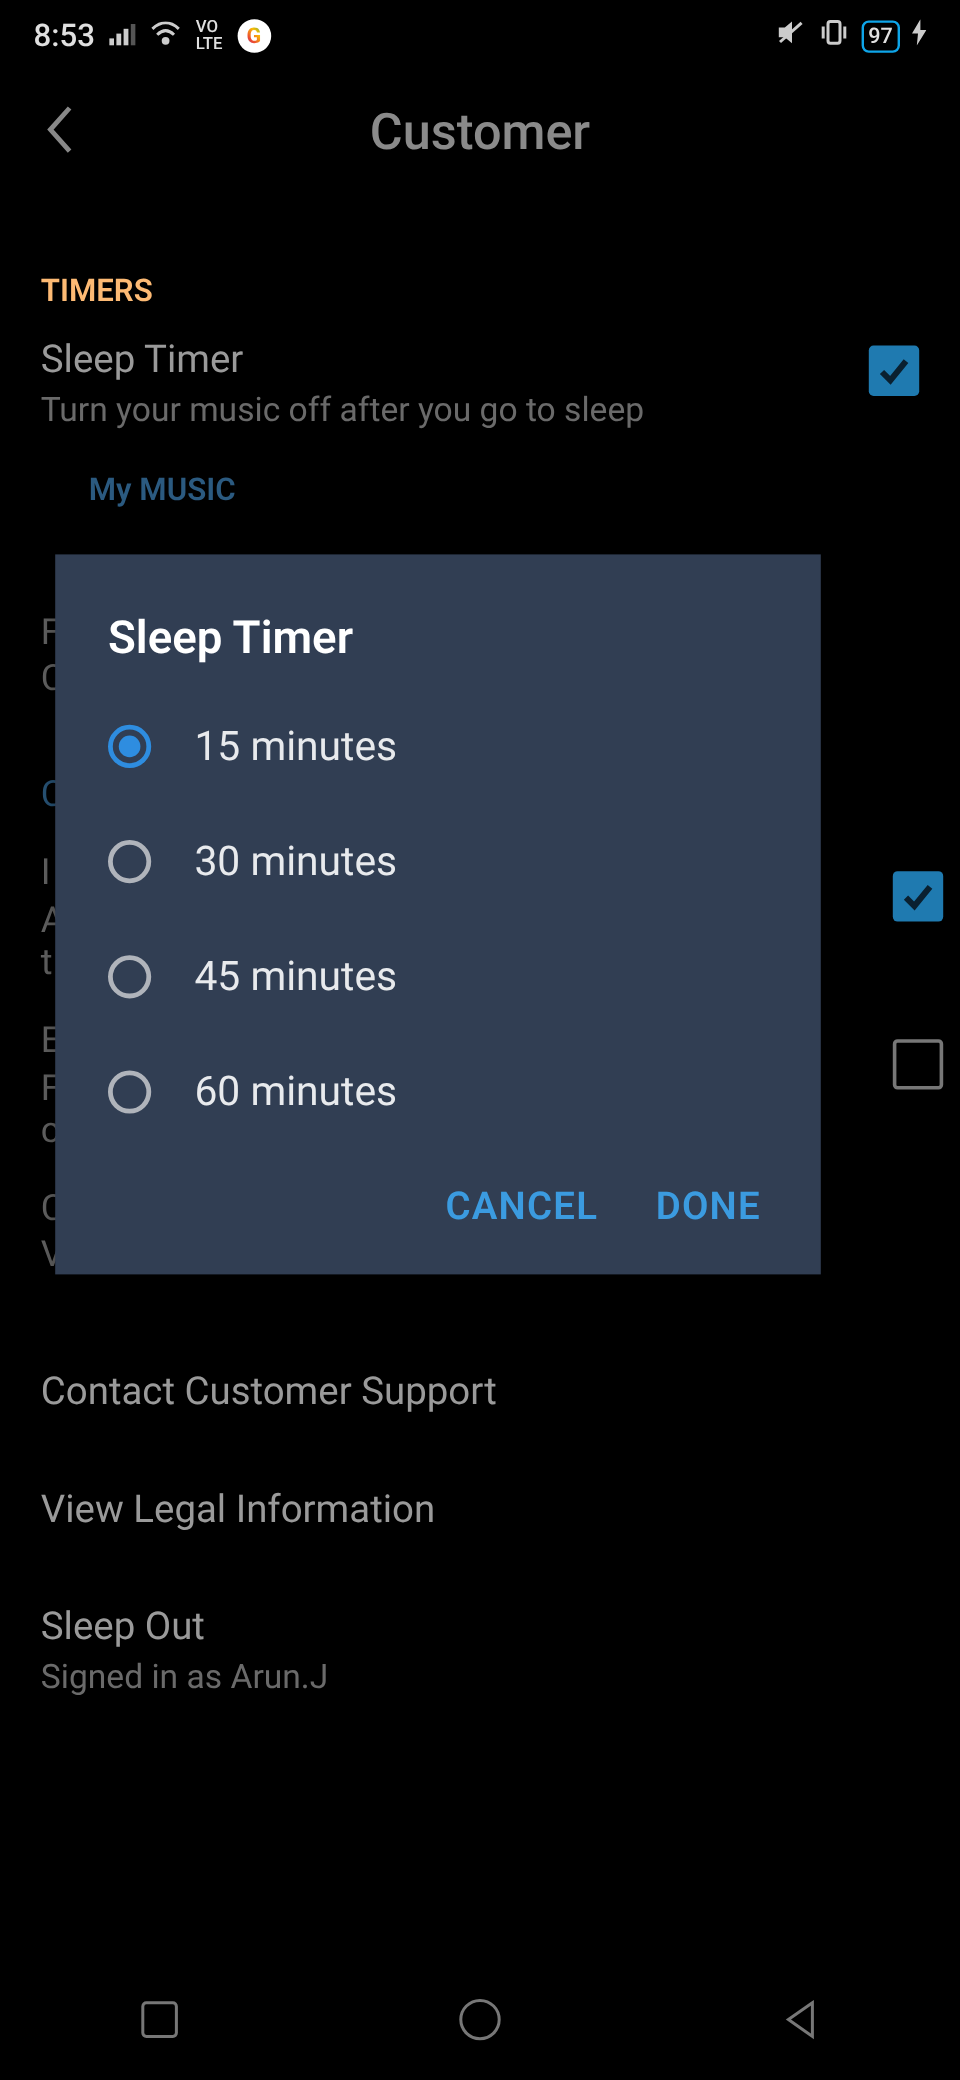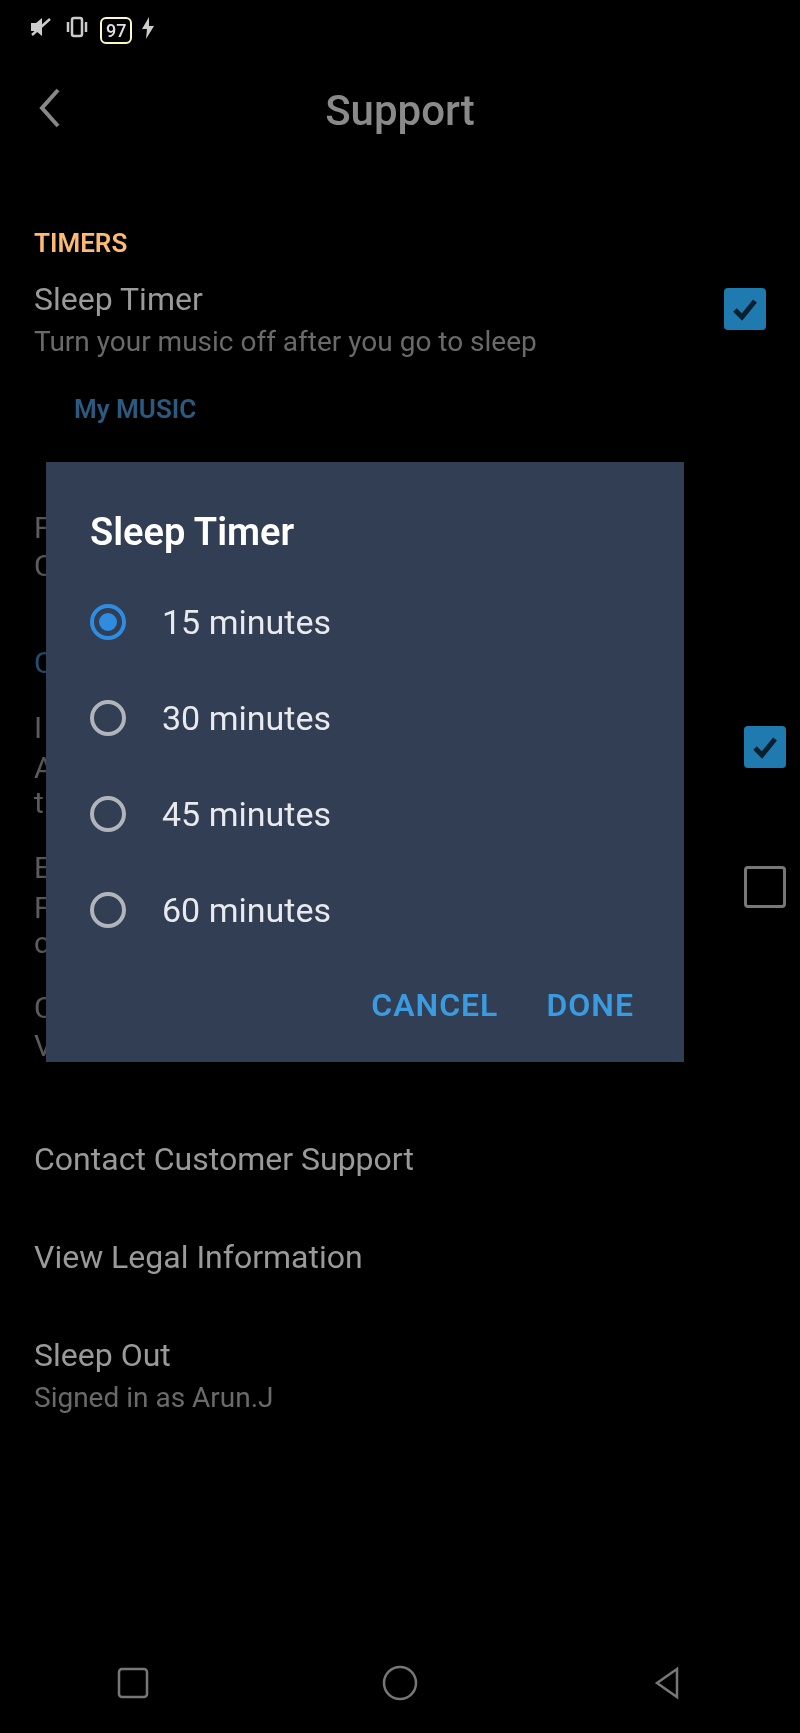--- a/index.html
+++ b/index.html
@@ -5,21 +5,21 @@
   * { margin: 0; padding: 0; box-sizing: border-box; }
   html, body { width: 800px; height: 1733px; background: #000; font-family: -apple-system, Roboto, sans-serif; overflow: hidden; position: relative; }
   
   
   .status-bar { height: 60px; display: flex; justify-content: space-between; align-items: center; padding: 0 28px; color: #e0e0e0; font-size: 26px; font-weight: 500; }
   .status-left { display: flex; align-items: center; gap: 12px; }
   .status-right { display: flex; align-items: center; gap: 10px; }
   .g-icon { width: 28px; height: 28px; border-radius: 50%; background: #fff; display: inline-flex; align-items: center; justify-content: center; font-size: 18px; font-weight: bold; }
   .g-icon span { background: linear-gradient(45deg,#4285F4,#EA4335,#FBBC05,#34A853); -webkit-background-clip: text; color: transparent; }
   .volte { font-size: 14px; line-height: 1; }
-  .batt-box { border: 2px solid #fef9c3; border-radius: 6px; padding: 1px 4px; font-size: 18px; display:inline-flex; align-items:center; }
+  .batt-box { border: 2px solid #0ea5e9; border-radius: 6px; padding: 1px 4px; font-size: 18px; display:inline-flex; align-items:center; }
   
   
   .header { height: 100px; display: flex; align-items: center; justify-content: center; position: relative; }
   .back { position: absolute; left: 36px; }
   .header-title { color: #8a8a8a; font-size: 42px; font-weight: 500; }
   
   
   .content { padding: 40px 34px 0 34px; color: #8a8a8a; }
   .section-header { color: #fdba74; font-size: 26px; font-weight: 600; margin-top: 28px; margin-bottom: 22px; }
   .section-header.muted { color: #2b5a80; margin-left: 40px; }
@@ -51,20 +51,43 @@
   
   
   .peek-check { position: absolute; right: 14px; width: 42px; height: 42px; }
   .peek-check.on { background:#1f7ab0; border-radius:4px; display:flex; align-items:center; justify-content:center;}
   .peek-check.off { border: 3px solid #777; border-radius:4px; }
 </style>
 </head>
 <body>
 
 <div class="status-bar">
+  <div class="status-left">
+    <span>8:53</span>
+    <span>
+      <svg width="22" height="18" viewBox="0 0 22 18">
+          <rect x="0" y="12" width="4" height="6" fill="#ccc"></rect>
+          <rect x="6" y="8" width="4" height="10" fill="#ccc"></rect>
+          <rect x="12" y="4" width="4" height="14" fill="#ccc"></rect>
+          <rect x="18" y="0" width="4" height="18" fill="#555"></rect>
+        </svg>
+    </span>
+    <span>
+      <svg width="26" height="20" viewBox="0 0 26 20" fill="none" stroke="#ccc" stroke-width="2.5">
+          <path d="M2 6 Q13 -4 24 6"></path>
+          <path d="M6 11 Q13 4 20 11"></path>
+          <circle cx="13" cy="16" r="2" fill="#ccc"></circle>
+        </svg>
+    </span>
+    <span class="volte" style="white-space:pre;">VO
+LTE</span>
+    <span class="g-icon">
+        <span>G</span>
+      </span>
+  </div>
   <div class="status-right">
     <span>
       <svg width="26" height="24" viewBox="0 0 26 24" fill="#ccc">
           <path d="M3 8 L8 8 L14 3 L14 21 L8 16 L3 16 Z"></path>
           <line x1="4" y1="20" x2="22" y2="4" stroke="#ccc" stroke-width="2.5"></line>
         </svg>
     </span>
     <span>
       <svg width="26" height="26" viewBox="0 0 26 26" fill="none" stroke="#ccc" stroke-width="2.5">
           <rect x="8" y="4" width="10" height="18" rx="2"></rect>
@@ -82,21 +105,21 @@
     </span>
   </div>
 </div>
 
 <div class="header">
   <span class="back">
     <svg width="28" height="44" viewBox="0 0 28 44" fill="none" stroke="#888" stroke-width="4">
         <path d="M22 4 L6 22 L22 40"></path>
       </svg>
   </span>
-  <span class="header-title">Support</span>
+  <span class="header-title">Customer</span>
 </div>
 
 <div class="content">
   <div class="section-header">TIMERS</div>
   <div class="row">
     <div class="row-text">
       <div class="title">Sleep Timer</div>
       <div class="sub">Turn your music off after you go to sleep</div>
     </div>
     <div class="checkbox">

